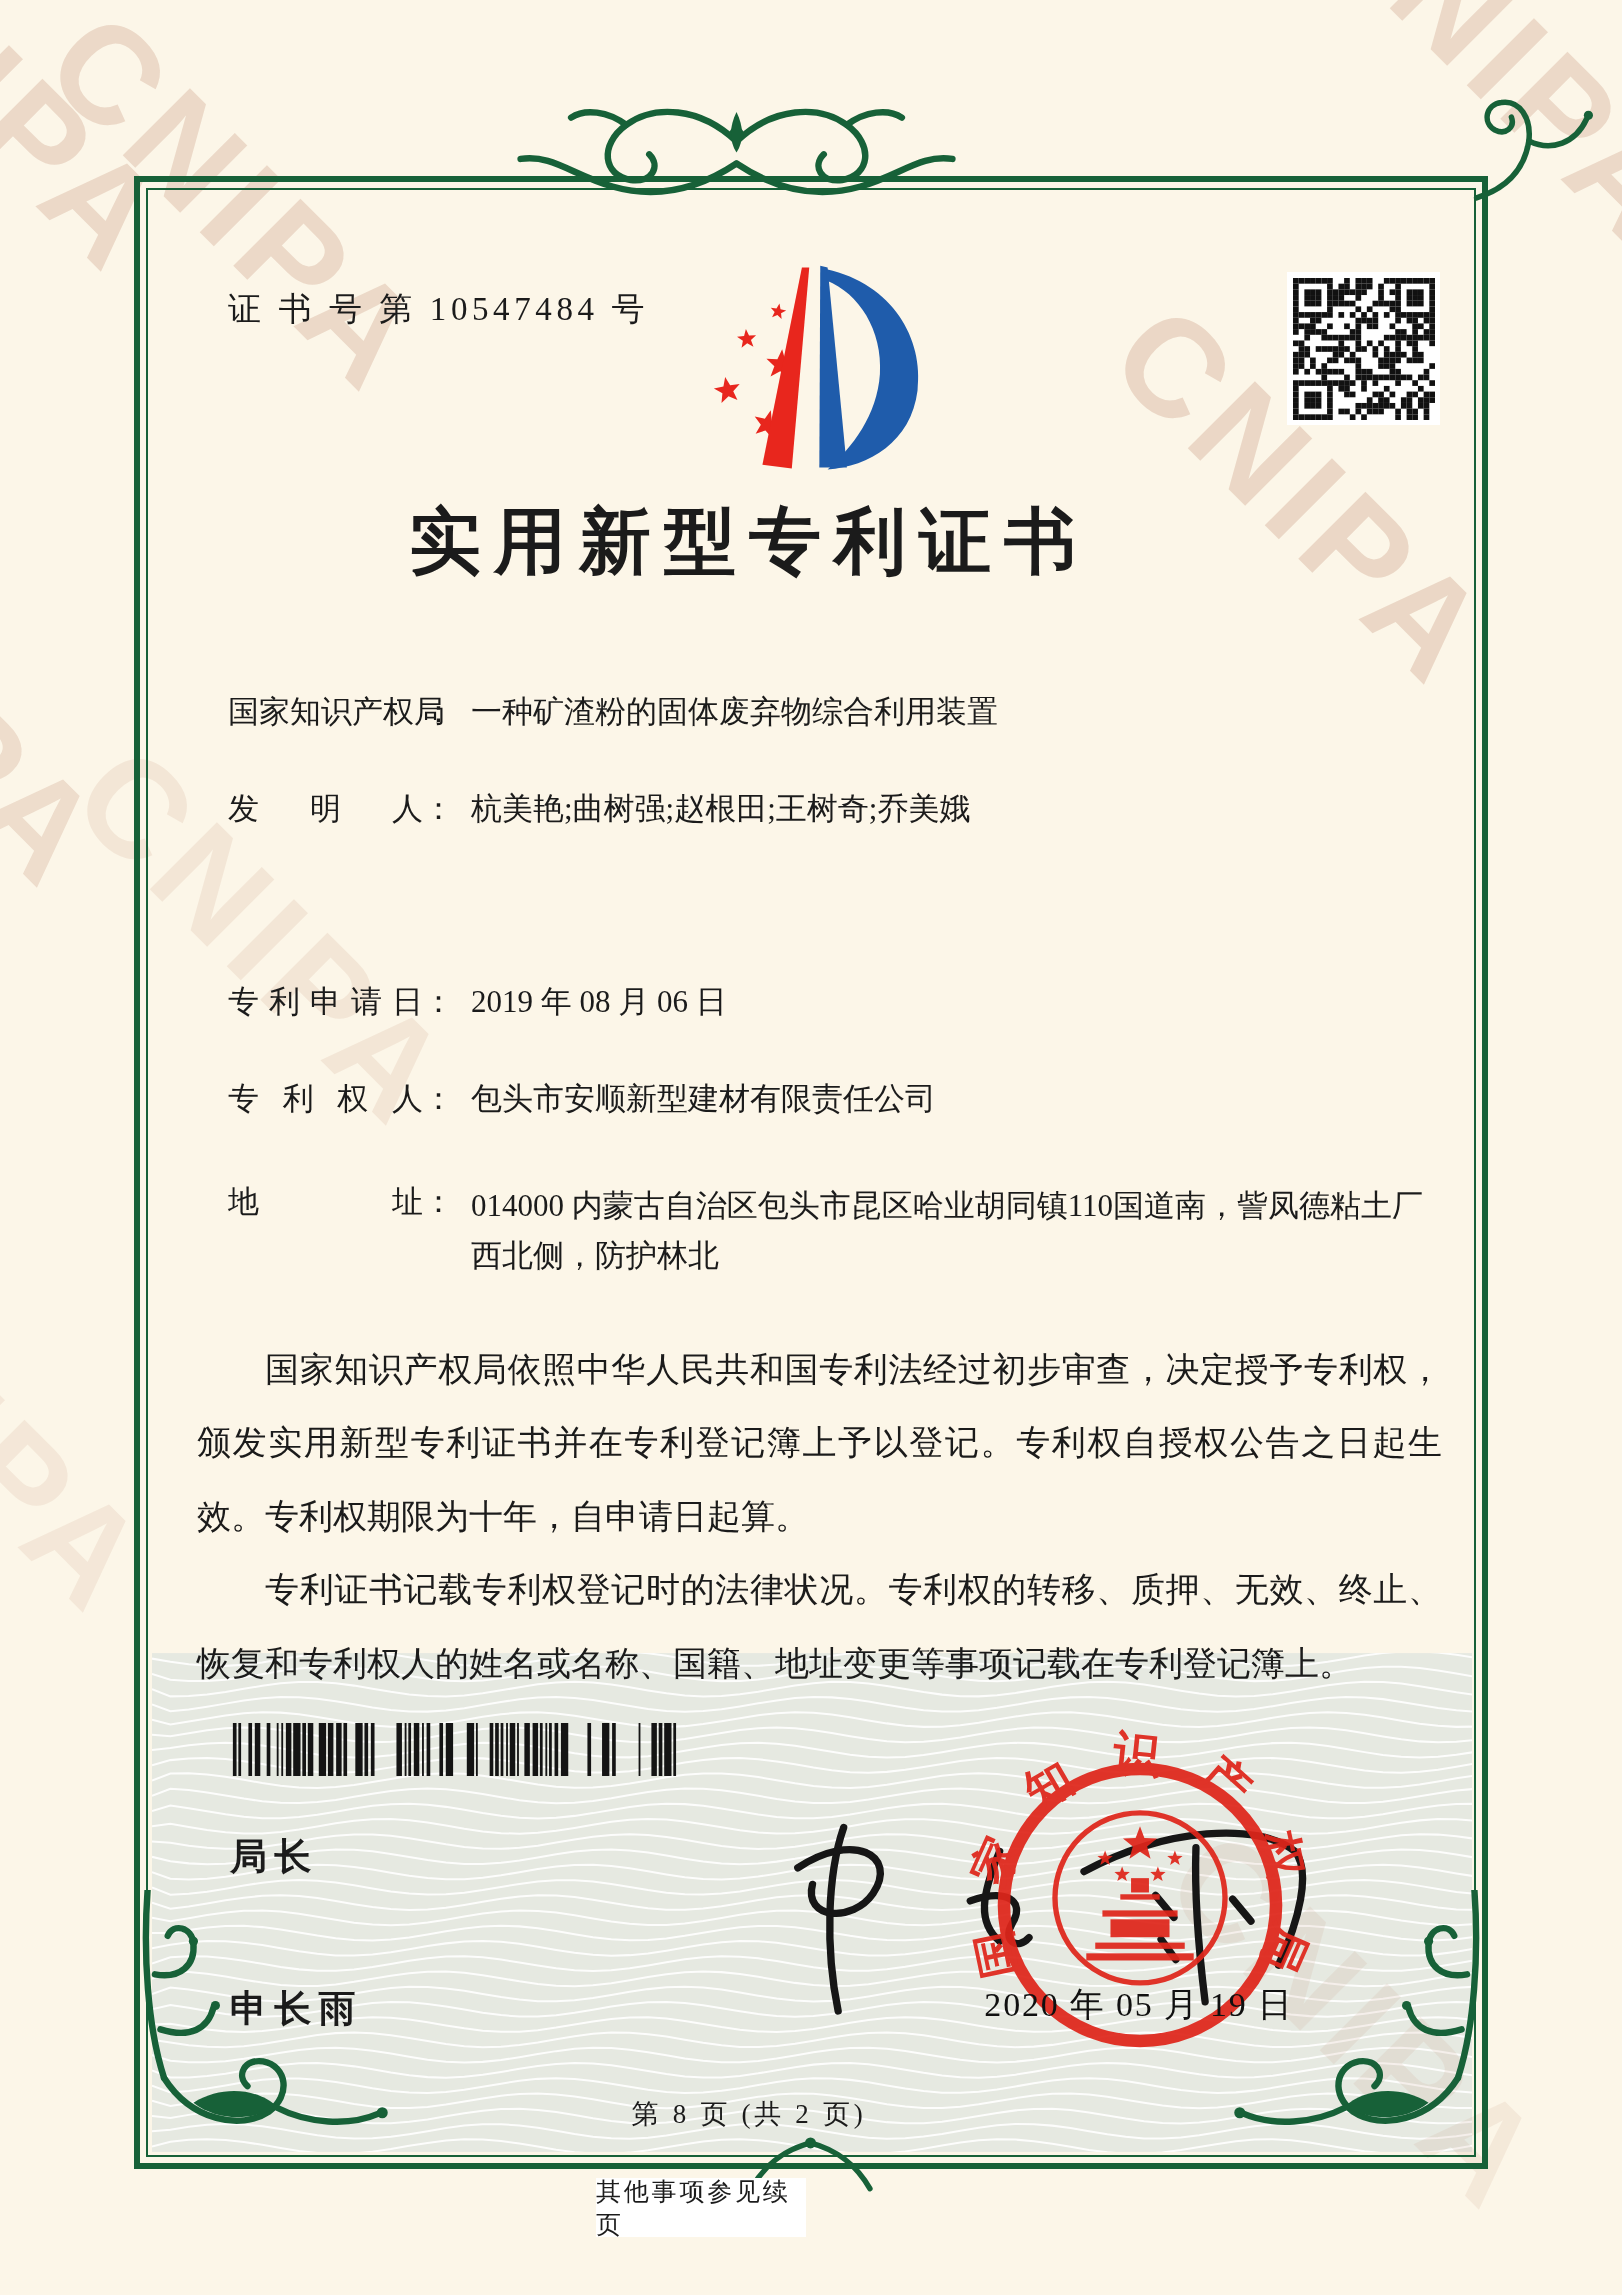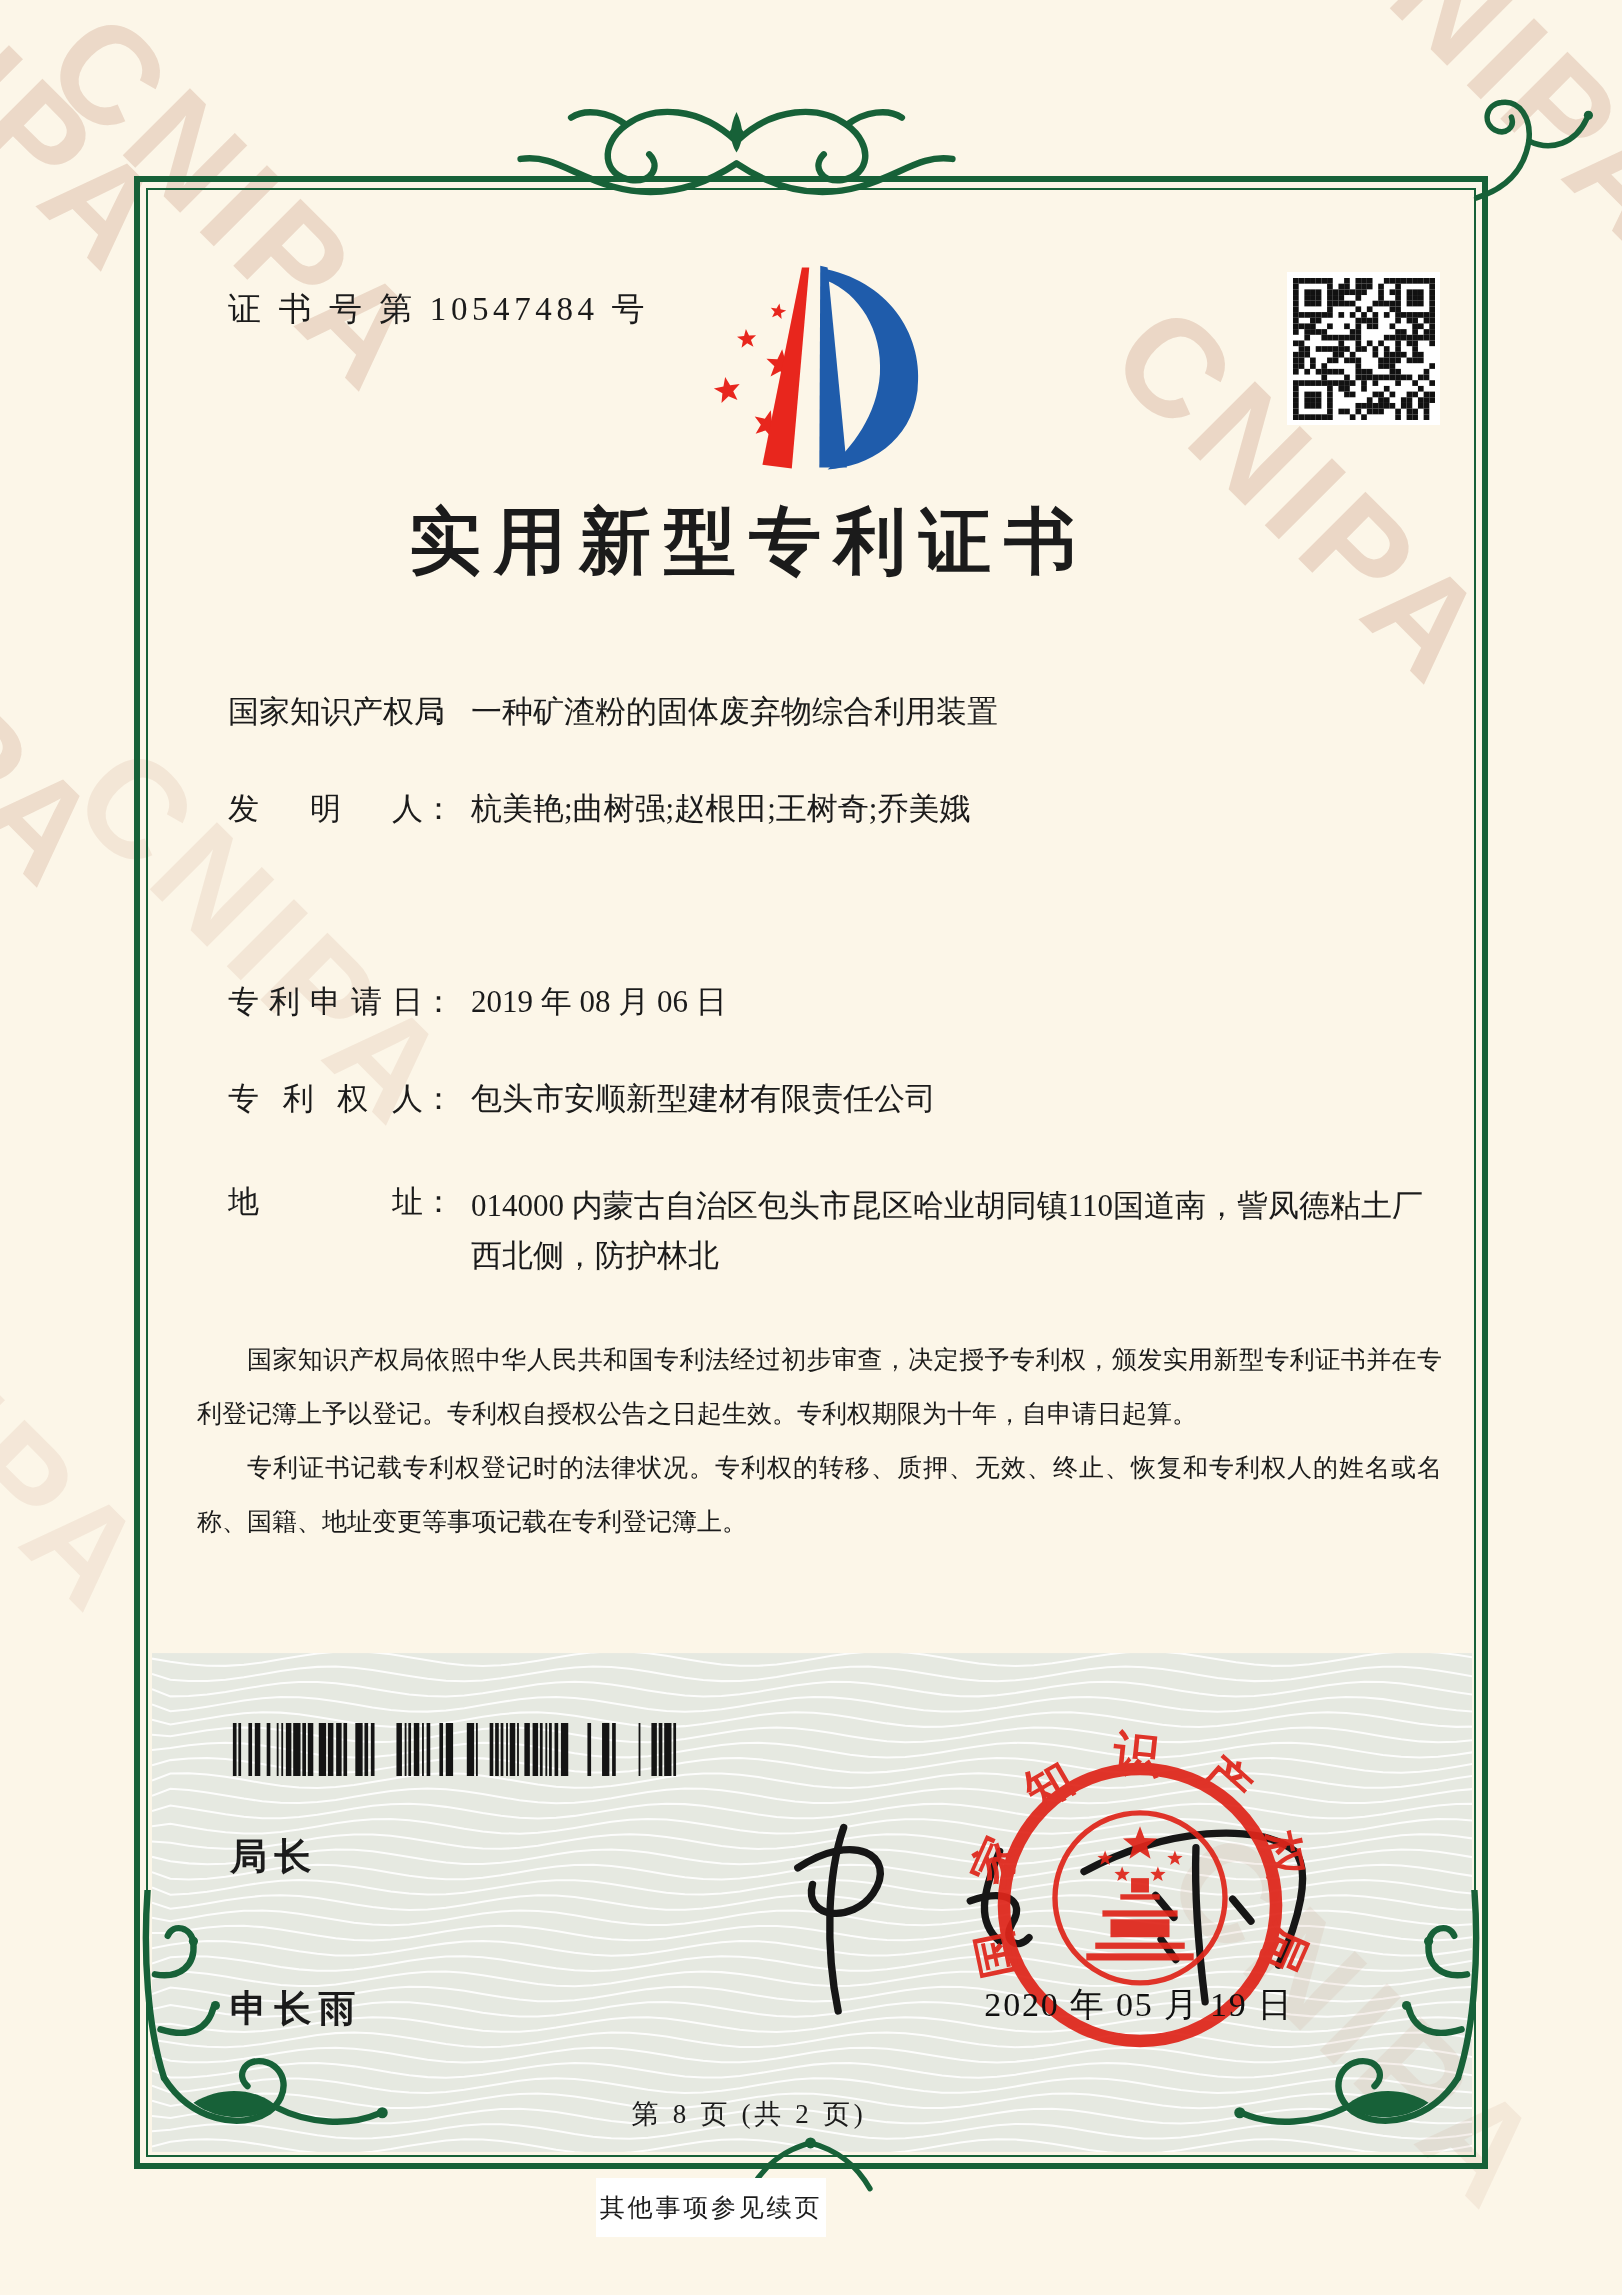--- a/index.html
+++ b/index.html
@@ -25,30 +25,30 @@
   #logo{left:689px;top:253px;}
   #qrpanel{left:1287px;top:272px;width:153px;height:153px;background:#ffffff;}
   #qrsvg{position:absolute;left:5.5px;top:5.5px;}
   #title{left:152px;top:494px;width:1194px;text-align:center;font-size:72px;font-weight:bold;letter-spacing:13px;}
   .frow{position:absolute;left:228px;font-size:31px;white-space:nowrap;}
   .jlabel{display:inline-block;width:195px;text-align:justify;text-align-last:justify;}
   .fvalue{margin-left:9.2px;}
   .r1{top:691px}.r2{top:788px}.r3{top:885px}.r4{top:981px}.r5{top:1078px}.r6{top:1181px}.r7{top:1284px}
   .addrval{display:inline-block;width:983px;vertical-align:top;white-space:normal;line-height:1.62;}
   .grant2{position:absolute;left:599px;top:0;white-space:nowrap;}
-  #paras{left:197px;top:1333px;width:1245px;font-size:25px;line-height:2.16;text-align:justify;}
+  #paras{left:197px;top:1333px;width:1245px;font-size:34px;line-height:2.16;text-align:justify;}
   #paras p{margin:0;text-indent:2em;}
   #barcode-wrap{left:230px;top:1723px;z-index:5;}
   #director-label{left:230px;top:1832px;font-size:37px;letter-spacing:7.3px;font-weight:600;}
   #director-name{left:230px;top:1984px;font-size:37px;letter-spacing:7.3px;font-weight:600;}
   #sig{left:781px;top:1811px;z-index:6;}
   #seal{left:961px;top:1726px;z-index:6;opacity:.93;}
   #seal-date{left:969px;top:1982px;width:340px;text-align:center;font-size:34px;letter-spacing:1.8px;color:#101010;z-index:7;}
   #pagefoot{left:152px;top:2096px;width:1194px;text-align:center;font-size:27px;letter-spacing:3.7px;z-index:5;}
-  #contnote{left:596px;top:2178px;width:230px;height:59px;background:#ffffff;z-index:5;
+  #contnote{left:596px;top:2178px;width:210px;height:59px;background:#ffffff;z-index:5;
             display:flex;align-items:center;justify-content:center;font-size:25px;letter-spacing:2.8px;}
 </style>
 </head>
 <body>
 
 <svg width="0" height="0" style="position:absolute" aria-hidden="true">
   <defs>
     <g id="floral" stroke="#176138" stroke-width="7" fill="none" stroke-linecap="round">
       <path d="M 10,0 C 5,70 10,150 28,205"></path>
       <path d="M 28,205 C 58,252 112,262 142,242 C 167,224 162,192 136,187 C 116,184 106,202 119,214"></path>

